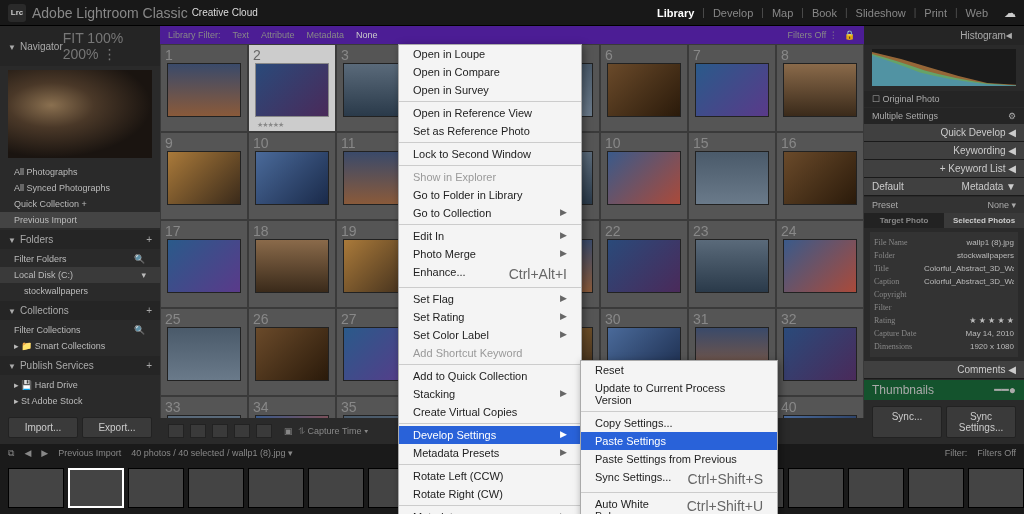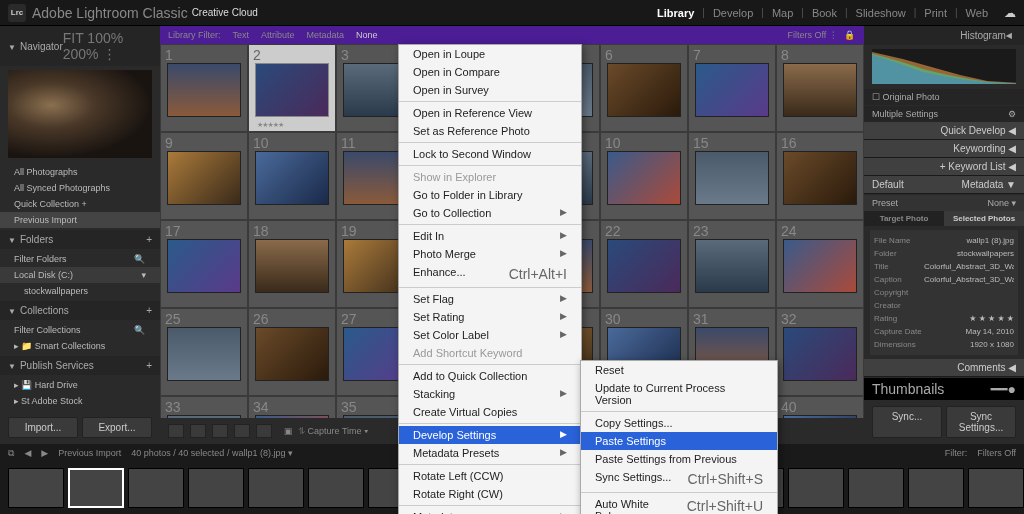--- a/index.html
+++ b/index.html
@@ -41,21 +41,21 @@
 .toolbar { height: 26px; background: #2a2a2a; display: flex; align-items: center; padding: 0 8px; gap: 6px; font-size: 9px; color: #888; }
 .tb-icon { width: 16px; height: 14px; background: #3a3a3a; border: 1px solid #222; cursor: pointer; }
 
 .right-panel { width: 160px; background: #2a2a2a; display: flex; flex-direction: column; }
 .histogram { height: 70px; margin: 4px 8px; background: #1a1a1a; position: relative; overflow: hidden; }
 .histo-svg { width: 100%; height: 100%; }
 .rp-row { display: flex; align-items: center; padding: 3px 8px; font-size: 9px; color: #aaa; justify-content: space-between; background: #252525; margin-top: 1px; cursor: pointer; }
 .rp-section { padding: 3px 8px; font-size: 10px; color: #ccc; text-align: right; background: #404040; border-bottom: 1px solid #1a1a1a; cursor: pointer; }
 .meta-box { background: #333; margin: 4px 6px; padding: 4px; font-size: 8px; color: #999; }
 .meta-row { display: flex; justify-content: space-between; padding: 2px 0; }
-.meta-row .lbl { color: #888; }
+.meta-row .lbl { color: #888; font-family: Liberation Serif, serif; }
 .meta-row .val { color: #bbb; text-align: right; max-width: 90px; overflow: hidden; }
 .tabs { display: flex; background: #222; }
 .tab { flex: 1; padding: 3px; font-size: 8px; text-align: center; color: #888; cursor: pointer; font-weight: bold; }
 .tab.active { background: #3a3a3a; color: #ccc; }
 .sync-row { display: flex; gap: 4px; padding: 6px 8px; margin-top: auto; }
 
 .filmstrip-bar { height: 18px; background: #1a1a1a; display: flex; align-items: center; padding: 0 8px; font-size: 9px; color: #888; gap: 10px; }
 .filmstrip { height: 52px; background: #1a1a1a; display: flex; align-items: center; padding: 4px 8px; gap: 4px; overflow: hidden; }
 .fs-thumb { width: 56px; height: 40px; background: #444; border: 1px solid #000; flex-shrink: 0; }
 .fs-thumb.sel { border: 2px solid #fff; }
@@ -450,38 +450,38 @@
         </div>
         <div class="meta-row">
           <span class="lbl">Caption</span>
           <span class="val">Colorful_Abstract_3D_Wallpapers_Jobrain</span>
         </div>
         <div class="meta-row">
           <span class="lbl">Copyright</span>
           <span class="val"></span>
         </div>
         <div class="meta-row">
-          <span class="lbl">Creator</span>
+          <span class="lbl">Filter</span>
           <span class="val"></span>
         </div>
         <div class="meta-row">
           <span class="lbl">Rating</span>
           <span class="val">★ ★ ★ ★ ★</span>
         </div>
         <div class="meta-row">
           <span class="lbl">Capture Date</span>
           <span class="val">May 14, 2010</span>
         </div>
         <div class="meta-row">
           <span class="lbl">Dimensions</span>
           <span class="val">1920 x 1080</span>
         </div>
       </div>
     <div class="rp-section"><span>Comments</span> ◀</div>
-    <div class="rp-row" style="background:#000000;font-size:14px">
+    <div class="rp-row" style="background:#14532d;font-size:12px">
         <span>Thumbnails</span>
         <span>━━●</span>
       </div>
     <div class="sync-row">
       <div class="btn">Sync...</div>
       <div class="btn">Sync Settings...</div>
     </div>
   </div>
 </div>
 

